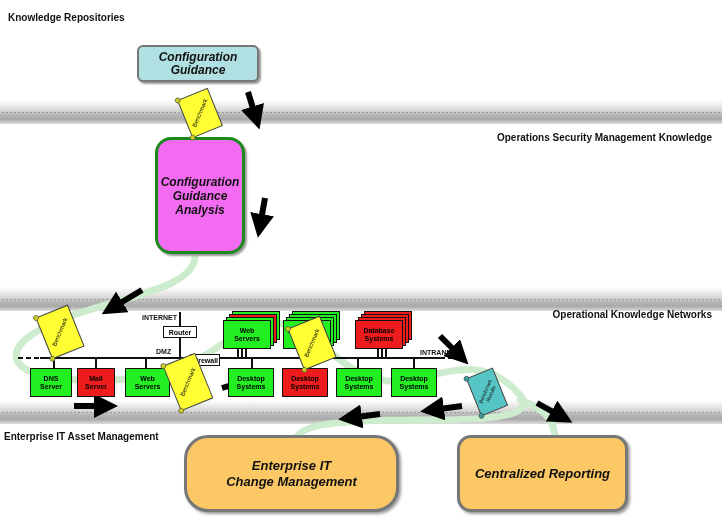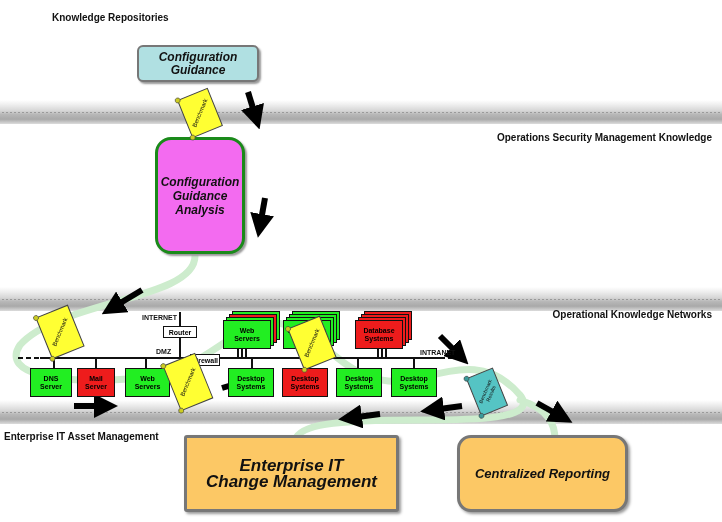--- a/index.html
+++ b/index.html
@@ -9,40 +9,40 @@
   .band::after { content: ""; position: absolute; left: 0; right: 0; top: 12px; height: 1px;
     background: repeating-linear-gradient(to right, #c8c8c8 0 2px, #9a9a9a 2px 4px); }
   .lane-label { position: absolute; font-size: 10px; font-weight: bold; color: #111; white-space: nowrap; }
   .node { position: absolute; display: flex; align-items: center; justify-content: center; text-align: center;
     font-weight: bold; color: #111; box-sizing: border-box; white-space: pre-line; font-style: italic; }
   .cfg-guidance { left: 137px; top: 45px; width: 122px; height: 37px; background: #b0e0e2; border: 2px solid #777;
     border-radius: 6px; font-size: 12px; line-height: 13px; box-shadow: 2px 2px 2px #999; }
   .cfg-analysis { left: 155px; top: 137px; width: 90px; height: 117px; background: #f36bf0; border: 3px solid #1a8a1a;
     border-radius: 16px; font-size: 12px; line-height: 14px; box-shadow: 2px 2px 2px #999; }
   .change-mgmt { left: 184px; top: 435px; width: 215px; height: 77px; background: #fcc865; border: 3px solid #777;
-    border-radius: 3px; font-size: 17px; line-height: 16px; box-shadow: 2px 2px 3px #999; }
+    border-radius: 24px; font-size: 13px; line-height: 16px; box-shadow: 2px 2px 3px #999; }
   .central-rep { left: 457px; top: 435px; width: 171px; height: 77px; background: #fcc865; border: 3px solid #777;
     border-radius: 14px; font-size: 13px; box-shadow: 2px 2px 3px #999; }
   .sys { position: absolute; width: 48px; height: 29px; border: 1px solid #111; font-size: 7px; font-weight: bold;
     display: flex; align-items: center; justify-content: center; text-align: center; line-height: 8px; white-space: pre-line; box-sizing: border-box; }
   .green { background: #22ee22; }
   .red { background: #ee1c1c; }
   .small-label { position: absolute; font-size: 7px; font-weight: bold; color: #111; white-space: nowrap; }
   .boxlabel { position: absolute; background: #fff; border: 1px solid #111; font-size: 7px; font-weight: bold;
     display: flex; align-items: center; justify-content: center; box-sizing: border-box; }
   svg.overlay { position: absolute; left: 0; top: 0; }
 </style>
 </head>
 <body>
 
 <div class="band" style="top:100px;"></div>
 <div class="band" style="top:287px;"></div>
 <div class="band" style="top:400px;"></div>
 
-<div class="lane-label" style="left:8px;top:12px;margin-left:44px;">Knowledge Repositories</div>
+<div class="lane-label" style="left:8px;top:12px;">Knowledge Repositories</div>
 <div class="lane-label" style="right:10px;top:132px;">Operations Security Management Knowledge</div>
 <div class="lane-label" style="right:10px;top:309px;">Operational Knowledge Networks</div>
 <div class="lane-label" style="left:4px;top:431px;">Enterprise IT Asset Management</div>
 
 <svg class="overlay" width="722" height="522">
   <path d="M195 256 C195 300, 60 300, 20 345 C0 375, 60 385, 140 378 C220 372, 240 300, 300 330 C330 345, 360 395, 420 378 C460 368, 490 360, 520 395 C540 420, 470 420, 420 420 C330 420, 300 425, 295 440 M520 400 C550 410, 555 425, 555 440" stroke="#cdeccd" stroke-width="7" fill="none" stroke-linecap="round"></path>
 
   <line x1="40" y1="358" x2="440" y2="358" stroke="#111" stroke-width="2"></line>
   <line x1="18" y1="358" x2="40" y2="358" stroke="#111" stroke-width="2" stroke-dasharray="5,3"></line>
   <line x1="440" y1="358" x2="462" y2="358" stroke="#111" stroke-width="2" stroke-dasharray="5,3"></line>

